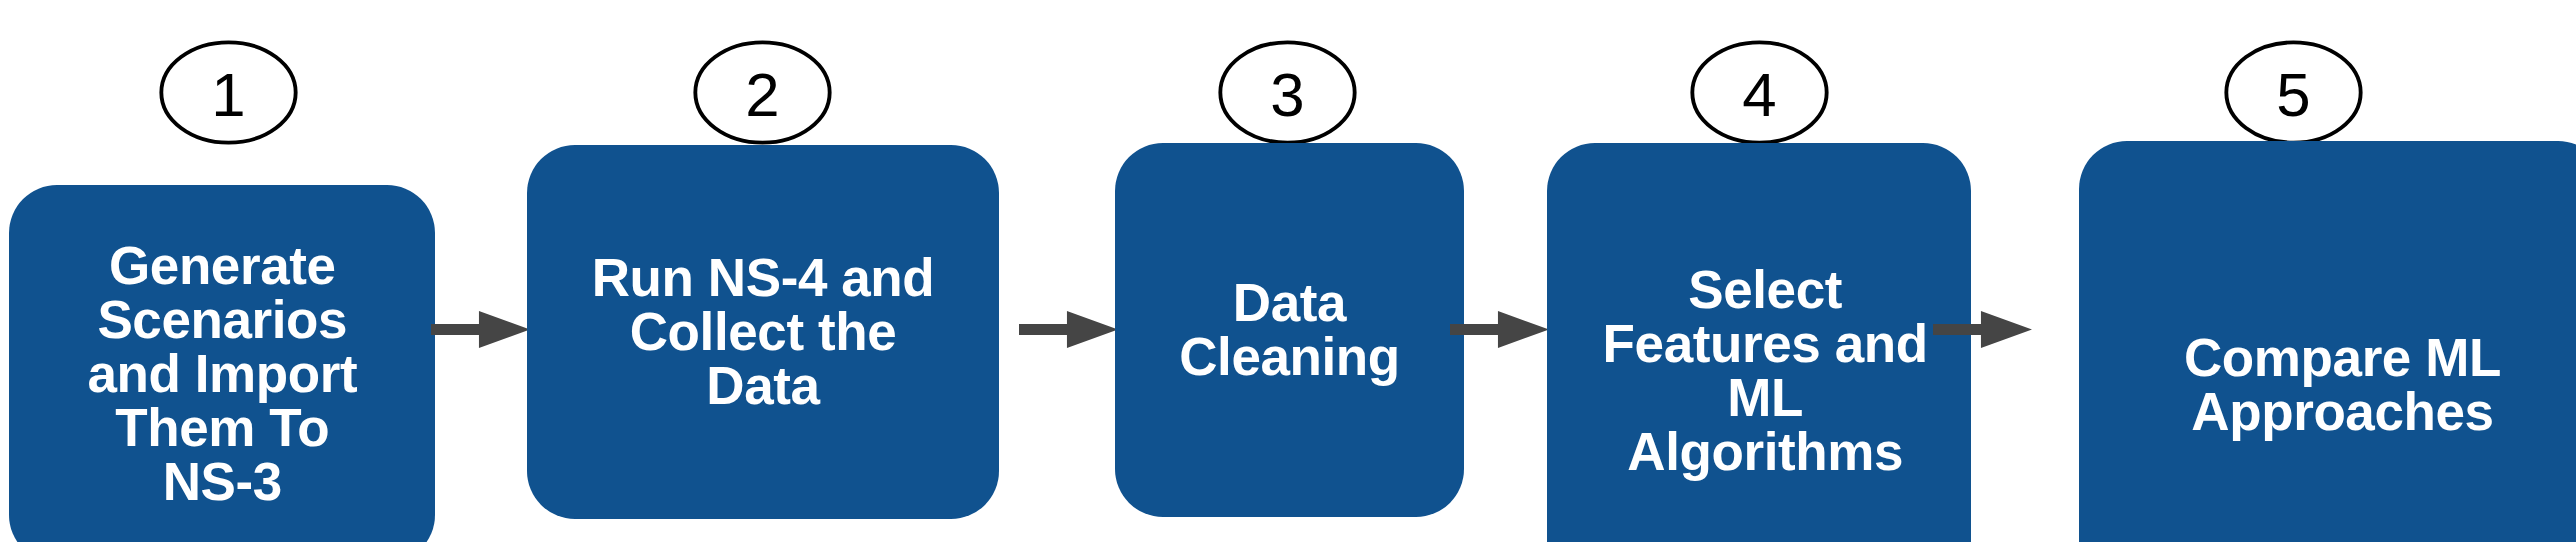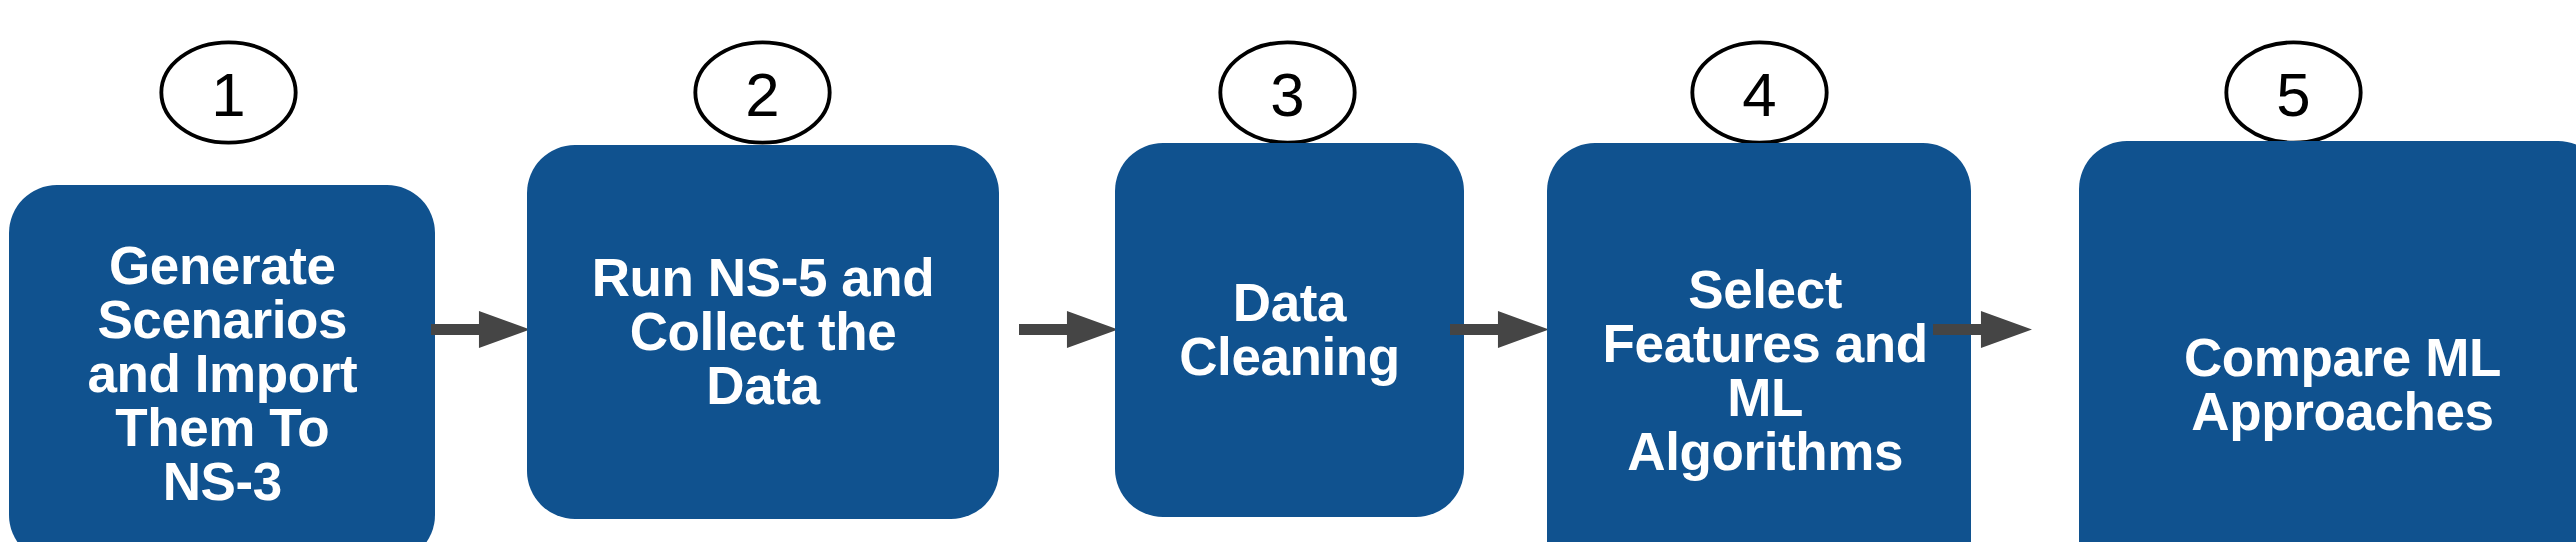--- a/index.html
+++ b/index.html
@@ -109,21 +109,21 @@
   </div>
 
   <div class="step">
     <div class="step-badge" style="left:693px; top:40px;">
       <svg viewBox="0 0 180 136" xmlns="http://www.w3.org/2000/svg">
         <ellipse class="badge-ellipse" cx="90" cy="68" rx="87" ry="65"></ellipse>
         <text class="badge-text" x="90" y="70">2</text>
       </svg>
     </div>
     <div class="step-box" style="left:527px; top:145px; width:472px; height:374px;">
-      <span class="step-label">Run NS-5 and
+      <span class="step-label">Run NS-4 and
 Collect the
 Data</span>
     </div>
   </div>
 
   <div class="connector" style="left:1019px; top:311px; width:99px;">
     <svg viewBox="0 0 128 48" preserveAspectRatio="none" xmlns="http://www.w3.org/2000/svg">
       <polygon class="connector-shape" points="0,17 62,17 62,0 128,24 62,48 62,31 0,31"></polygon>
     </svg>
   </div>

